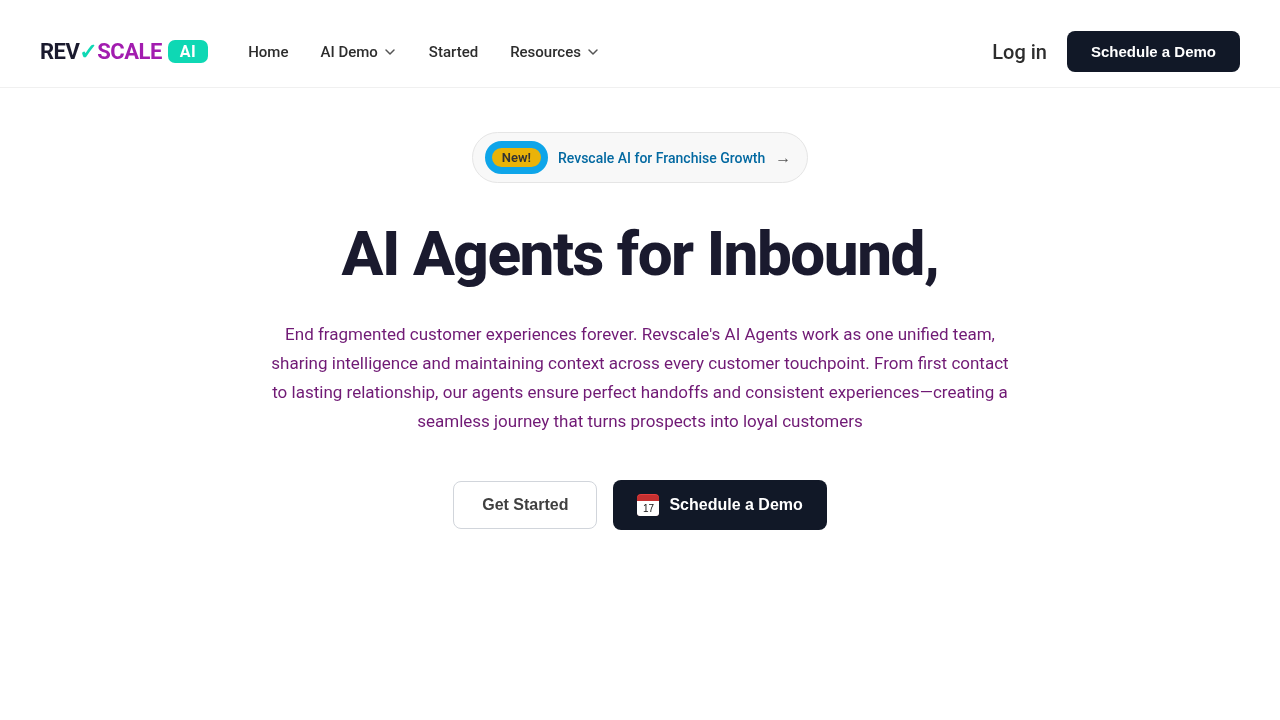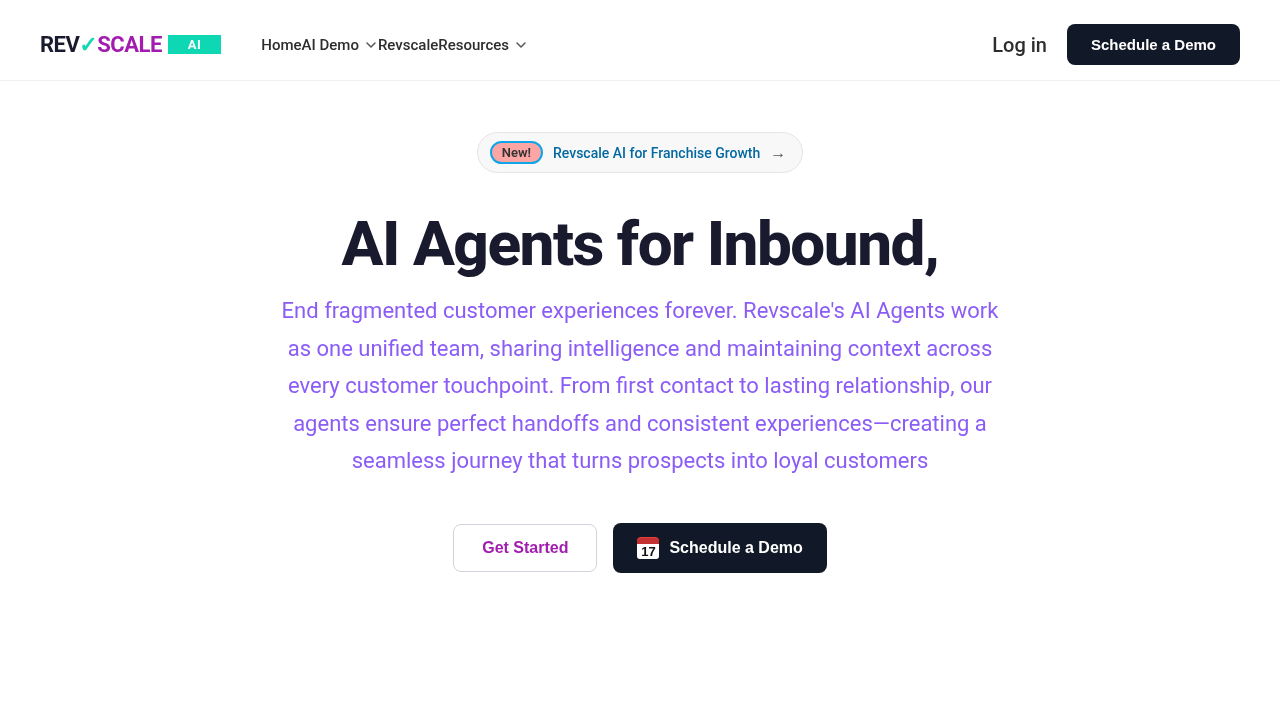--- a/index.html
+++ b/index.html
@@ -20,21 +20,21 @@
     
     nav {
       display: flex;
       align-items: center;
       justify-content: space-between;
       padding: 0 40px;
       height: 72px;
       border-bottom: 1px solid #f0f0f0;
       background: #ffffff;
       position: sticky;
-      top: 9px;
+      top: 16px;
       z-index: 100;
     }
 
     .nav-left {
       display: flex;
       align-items: center;
       gap: 40px;
     }
 
     .logo-wrapper {
@@ -61,31 +61,32 @@
       color: #1a1a2e;
     }
 
     .logo-text .scale {
       color: #a21caf;
     }
 
     .logo-ai-badge {
       background: #0ed8b4;
       color: #ffffff;
-      font-size: 13px;
+      font-size: 16px;
       font-weight: 700;
-      padding: 2px 20px;
-      border-radius: 0;
+      padding: 2px 12px;
+      border-radius: 7px;
       margin-left: 6px;
       letter-spacing: 0.5px;
     }
 
     .nav-links {
       display: flex;
       align-items: flex-start;
+      gap: 32px;
     }
 
     .nav-link {
       font-size: 15px;
       font-weight: 500;
       color: #2d2d2d;
       cursor: pointer;
       display: flex;
       align-items: center;
       gap: 5px;
@@ -142,22 +143,22 @@
       background: #f8f8f8;
       border: 1px solid #e5e5e5;
       border-radius: 50px;
       padding: 8px 16px 8px 12px;
       font-size: 14px;
       margin-bottom: 36px;
       cursor: pointer;
     }
 
     .badge-new {
-      background: #fca5a5;
-      border: 2px solid #0ea5e9;
+      background: #eab308;
+      border: 7px solid #0ea5e9;
       border-radius: 50px;
       padding: 2px 10px;
       font-size: 13px;
       font-weight: 600;
       color: #333;
     }
 
     .badge-text {
       color: #0369a1;
       font-weight: 500;
@@ -166,44 +167,44 @@
     .badge-arrow {
       color: #555;
       font-size: 16px;
     }
 
     .hero-title {
       font-size: 62px;
       font-weight: 800;
       line-height: 1.12;
       color: #1a1a2e;
-      margin-bottom: 14px;
+      margin-bottom: 32px;
       max-width: 860px;
       letter-spacing: -1.5px;
     }
 
     .hero-subtitle {
-      font-size: 22px;
-      color: #8b5cf6;
+      font-size: 17px;
+      color: #701a75;
       line-height: 1.7;
       max-width: 740px;
       margin-bottom: 44px;
       font-weight: 400;
     }
 
     .hero-buttons {
       display: flex;
       align-items: center;
       gap: 16px;
       margin-bottom: 60px;
     }
 
     .btn-get-started {
       background: #ffffff;
-      color: #a21caf;
+      color: #404040;
       border: 1.5px solid #d1d5db;
       padding: 14px 28px;
       border-radius: 8px;
       font-size: 16px;
       font-weight: 600;
       cursor: pointer;
     }
 
     .btn-schedule-demo {
       background: #111827;
@@ -240,22 +241,22 @@
       width: 100%;
       height: 6px;
       background: #c53030;
       border-radius: 4px 4px 0 0;
       display: flex;
       align-items: center;
       justify-content: center;
     }
 
     .calendar-icon-inline .cal-body {
-      font-size: 13px;
-      font-weight: 700;
+      font-size: 10px;
+      font-weight: 400;
       color: #111;
       background: white;
       width: 100%;
       flex: 1;
       display: flex;
       align-items: center;
       justify-content: center;
       border-radius: 0 0 3px 3px;
     }
 
@@ -291,21 +292,21 @@
       </a>
       <a class="nav-link">
         <span>AI Demo</span>
         <span class="chevron-down">
           <svg width="12" height="12" viewBox="0 0 12 12" fill="none">
             <path d="M2 4l4 4 4-4" stroke="#555" stroke-width="1.5" stroke-linecap="round" stroke-linejoin="round"></path>
           </svg>
         </span>
       </a>
       <a class="nav-link">
-        <span>Revscale</span>
+        <span>Started</span>
       </a>
       <a class="nav-link">
         <span>Resources</span>
         <span class="chevron-down">
           <svg width="12" height="12" viewBox="0 0 12 12" fill="none">
             <path d="M2 4l4 4 4-4" stroke="#555" stroke-width="1.5" stroke-linecap="round" stroke-linejoin="round"></path>
           </svg>
         </span>
       </a>
     </div>

